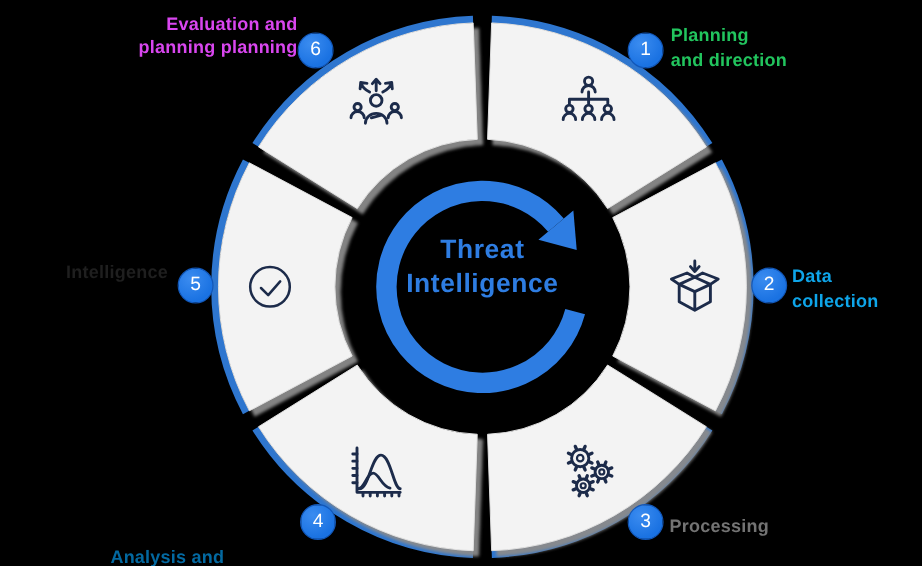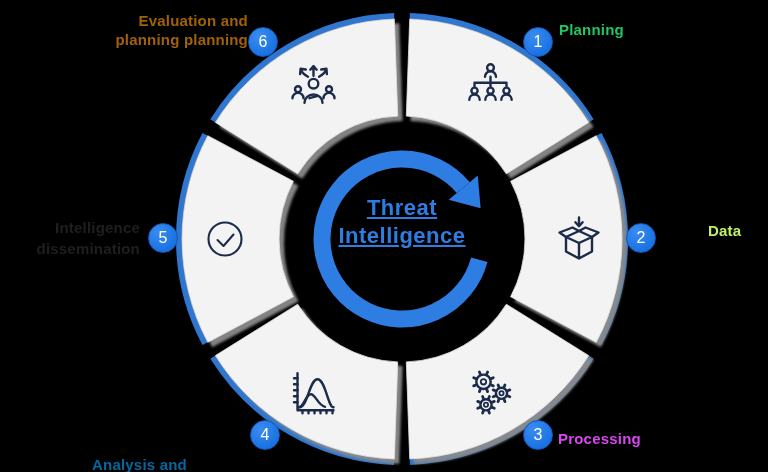--- a/index.html
+++ b/index.html
@@ -96,46 +96,47 @@
         <path d="M36 38.5a5.5 5.3 0 0 1 11 0"></path>
     <path d="M17 43a9 8.2 0 0 1 18 0"></path>
         <path d="M22 38.5L29.5 36.5"></path>
       </g>
       <g>
   <path d="M479.3 259.7A80 80 0 1 1 463.3 187.6" fill="none" stroke="#2e7de2" stroke-width="17"></path>
   <polygon points="448.7,199.8 477.8,175.4 480.6,208.3" fill="#2e7de2"></polygon>
       </g>
     </svg>
 
-  <div class="center-title" style="color: rgb(46, 125, 226); text-decoration: underline;">
+  <div class="center-title" style="color: rgb(46, 125, 226);">
     <div>Threat</div>
     <div>Intelligence</div>
   </div>
 
   <div id="overlay">
       <div class="badge" style="left: 523px; top: 27px; background: radial-gradient(circle at 35% 30%, rgb(59, 140, 240), rgb(26, 114, 226) 70%); color: rgb(255, 255, 255);">1</div>
       <div class="step-label" style="left: 559px; top: 19px; color: #22c55e;">
         <div>Planning</div>
+        <div>and direction</div>
       </div>
       <div class="badge" style="left: 626px; top: 223px; background: radial-gradient(circle at 35% 30%, rgb(59, 140, 240), rgb(26, 114, 226) 70%); color: rgb(255, 255, 255);">2</div>
-      <div class="step-label" style="left: 660px; top: 220px; color: #bef264; margin-left: 48px;">
+      <div class="step-label" style="left: 660px; top: 220px; color: #0ea5e9;">
         <div>Data</div>
+        <div>collection</div>
       </div>
       <div class="badge" style="left: 523px; top: 420px; background: radial-gradient(circle at 35% 30%, rgb(59, 140, 240), rgb(26, 114, 226) 70%); color: rgb(255, 255, 255);">3</div>
-      <div class="step-label" style="left: 558px; top: 428px; color: #d946ef;">
+      <div class="step-label" style="left: 558px; top: 428px; color: #737373;">
         <div>Processing</div>
       </div>
       <div class="badge" style="left: 250px; top: 420px; background: radial-gradient(circle at 35% 30%, rgb(59, 140, 240), rgb(26, 114, 226) 70%); color: rgb(255, 255, 255);">4</div>
       <div class="step-label" style="left: 92px; top: 417px; width: 150px; text-align: left; color: #0369a1; margin-top: 37px;">
         <div>Analysis and</div>
       </div>
       <div class="badge" style="left: 148px; top: 223px; background: radial-gradient(circle at 35% 30%, rgb(59, 140, 240), rgb(26, 114, 226) 70%); color: rgb(255, 255, 255);">5</div>
       <div class="step-label" style="left: 8px; top: 217px; width: 132px; text-align: right; color: rgb(31, 31, 31);">
         <div>Intelligence</div>
-        <div>dissemination</div>
       </div>
       <div class="badge" style="left: 248px; top: 27px; background: radial-gradient(circle at 35% 30%, rgb(59, 140, 240), rgb(26, 114, 226) 70%); color: rgb(255, 255, 255);">6</div>
-      <div class="step-label" style="left: 76px; top: 11px; width: 172px; text-align: right; line-height: 19px; color: #a16207;">
+      <div class="step-label" style="left: 76px; top: 11px; width: 172px; text-align: right; line-height: 19px; color: #d946ef;">
         <div>Evaluation and</div>
         <div>planning planning</div>
       </div>
     </div>
 </div>
 
 </body></html>

